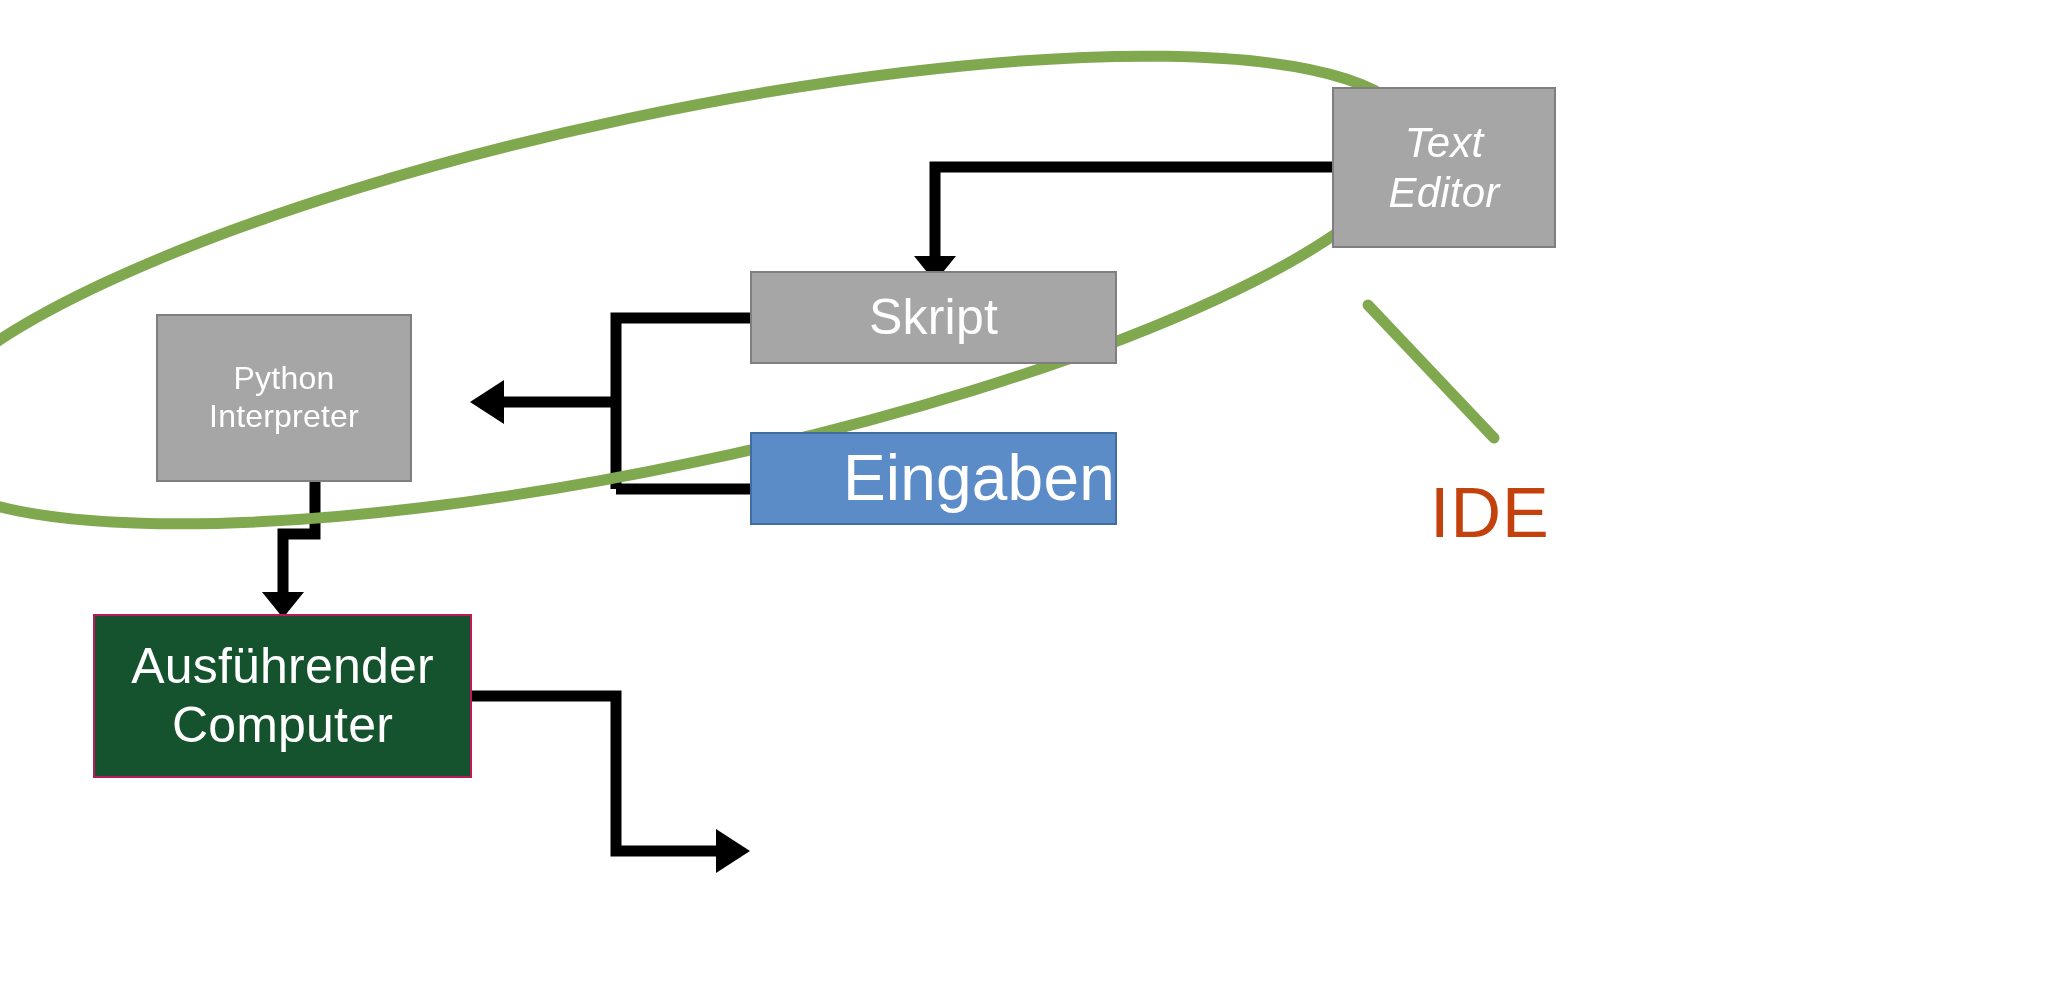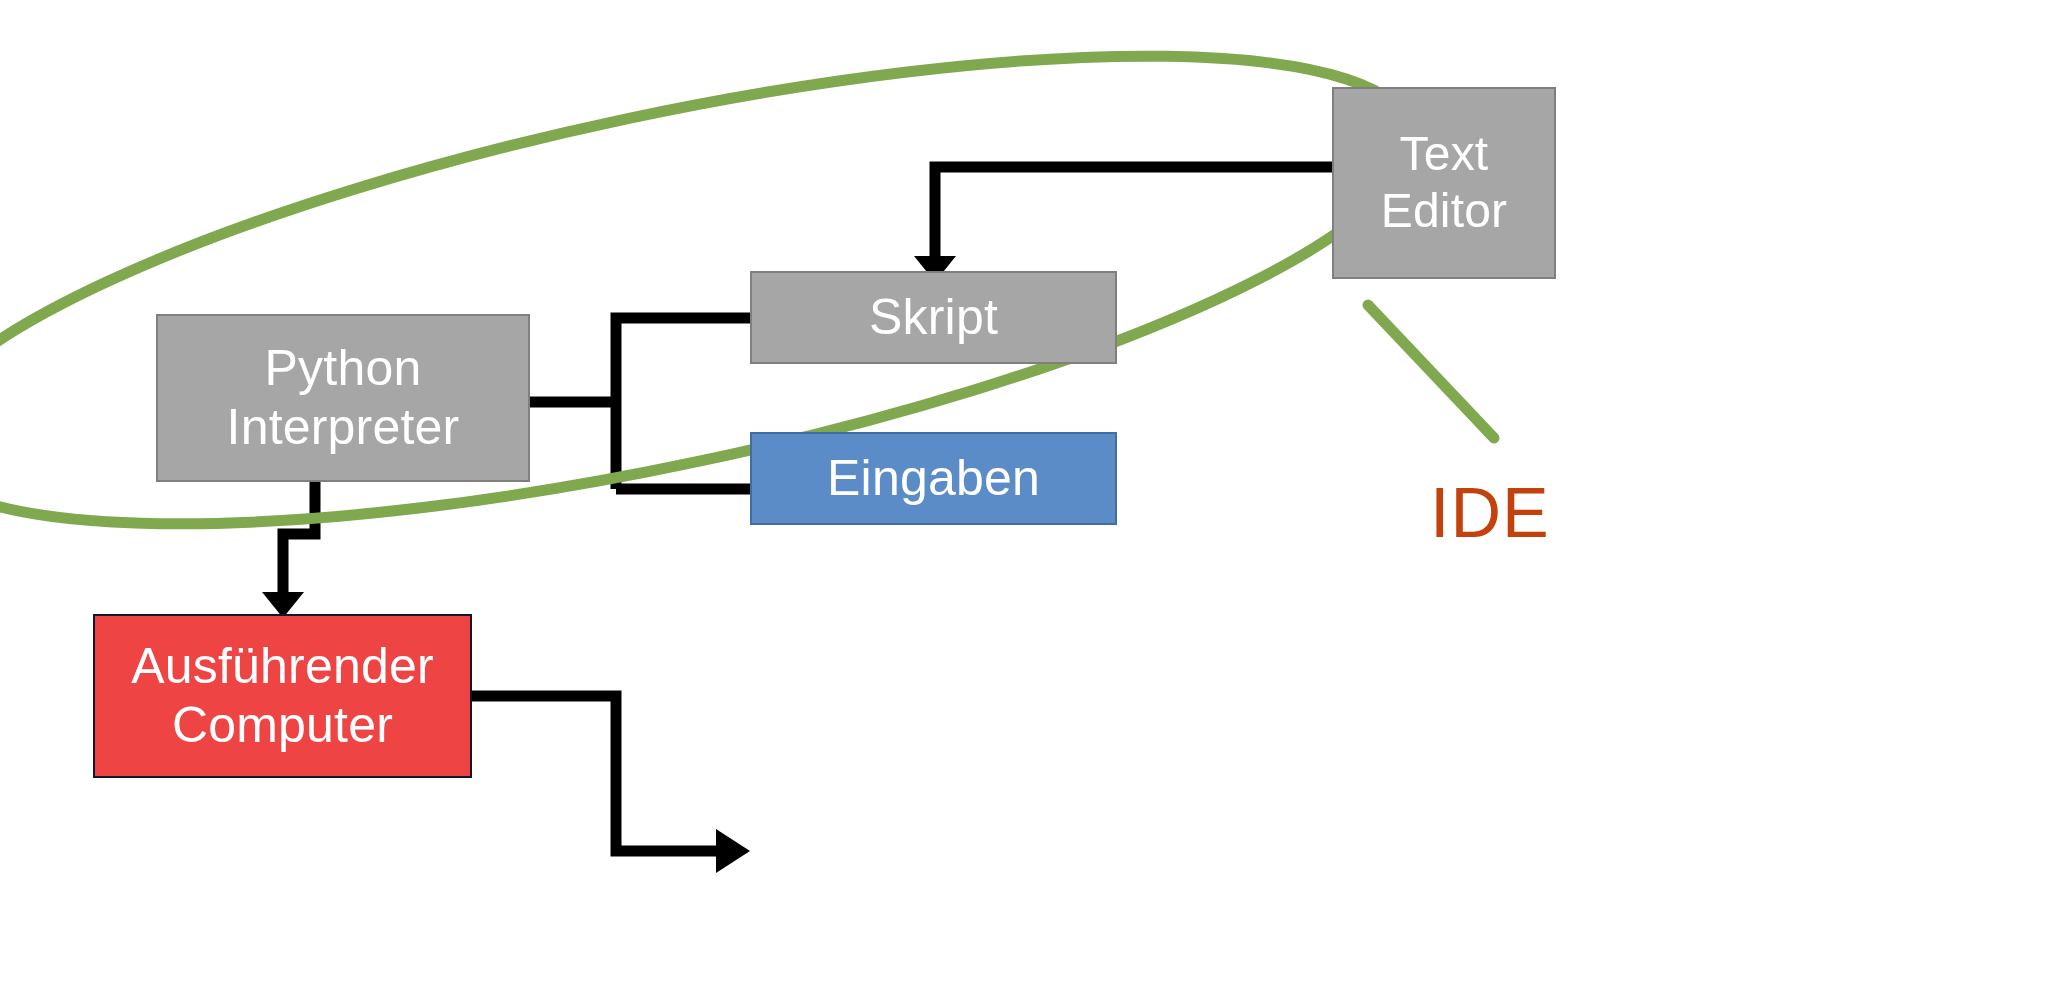--- a/index.html
+++ b/index.html
@@ -38,22 +38,22 @@
   }
   .node-gray {
     background: #a6a6a6;
     border: 2px solid #7f7f7f;
   }
   .node-blue {
     background: #5b8cc8;
     border: 2px solid #416da3;
   }
   .node-orange {
-    background: #ef4444;
-    border: 2px solid #0f172a;
+    background: #14532d;
+    border: 2px solid #be185d;
   }
   .node-label {
     display: block;
     width: 100%;
     white-space: pre-line;
   }
   .ide-text {
     position: absolute;
     color: #c2410c;
     font-size: 70px;
@@ -101,35 +101,35 @@
       <path d="M472,696 L616,696 L616,851 L722,851" fill="none" stroke="#000000" stroke-width="11"></path>
       <path d="M750,851 L716,829 L716,873 Z" fill="#000000"></path>
     </g>
 
     <g>
       <ellipse cx="663" cy="290" rx="766" ry="175" transform="rotate(-12 663 290)" fill="none" stroke="#7fa84f" stroke-width="11"></ellipse>
       <path d="M1368,305 L1494,438" fill="none" stroke="#7fa84f" stroke-width="11" stroke-linecap="round"></path>
     </g>
   </svg>
 
-  <div class="node node-gray" style="left:1332px; top:87px; width:224px; height:192px; font-size:48px;">
+  <div class="node node-gray" style="left:1332px; top:87px; width:224px; height:161px; font-size:42px;font-style:italic;">
     <span class="node-label">Text
 Editor</span>
   </div>
 
   <div class="node node-gray" style="left:750px; top:271px; width:367px; height:93px; font-size:50px;">
     <span class="node-label">Skript</span>
   </div>
 
-  <div class="node node-gray" style="left:156px; top:314px; width:374px; height:168px; font-size:50px;">
+  <div class="node node-gray" style="left:156px; top:314px; width:256px; height:168px; font-size:32px;">
     <span class="node-label">Python
 Interpreter</span>
   </div>
 
-  <div class="node node-blue" style="left:750px; top:432px; width:367px; height:93px; font-size:50px;">
+  <div class="node node-blue" style="left:750px; top:432px; width:367px; height:93px; font-size:64px;text-align:right;">
     <span class="node-label">Eingaben</span>
   </div>
 
   <div class="node node-orange" style="left:93px; top:614px; width:379px; height:164px; font-size:50px;">
     <span class="node-label">Ausführender
 Computer</span>
   </div>
 
 
   <div class="ide-text" style="left:1430px; top:478px;">IDE</div>

